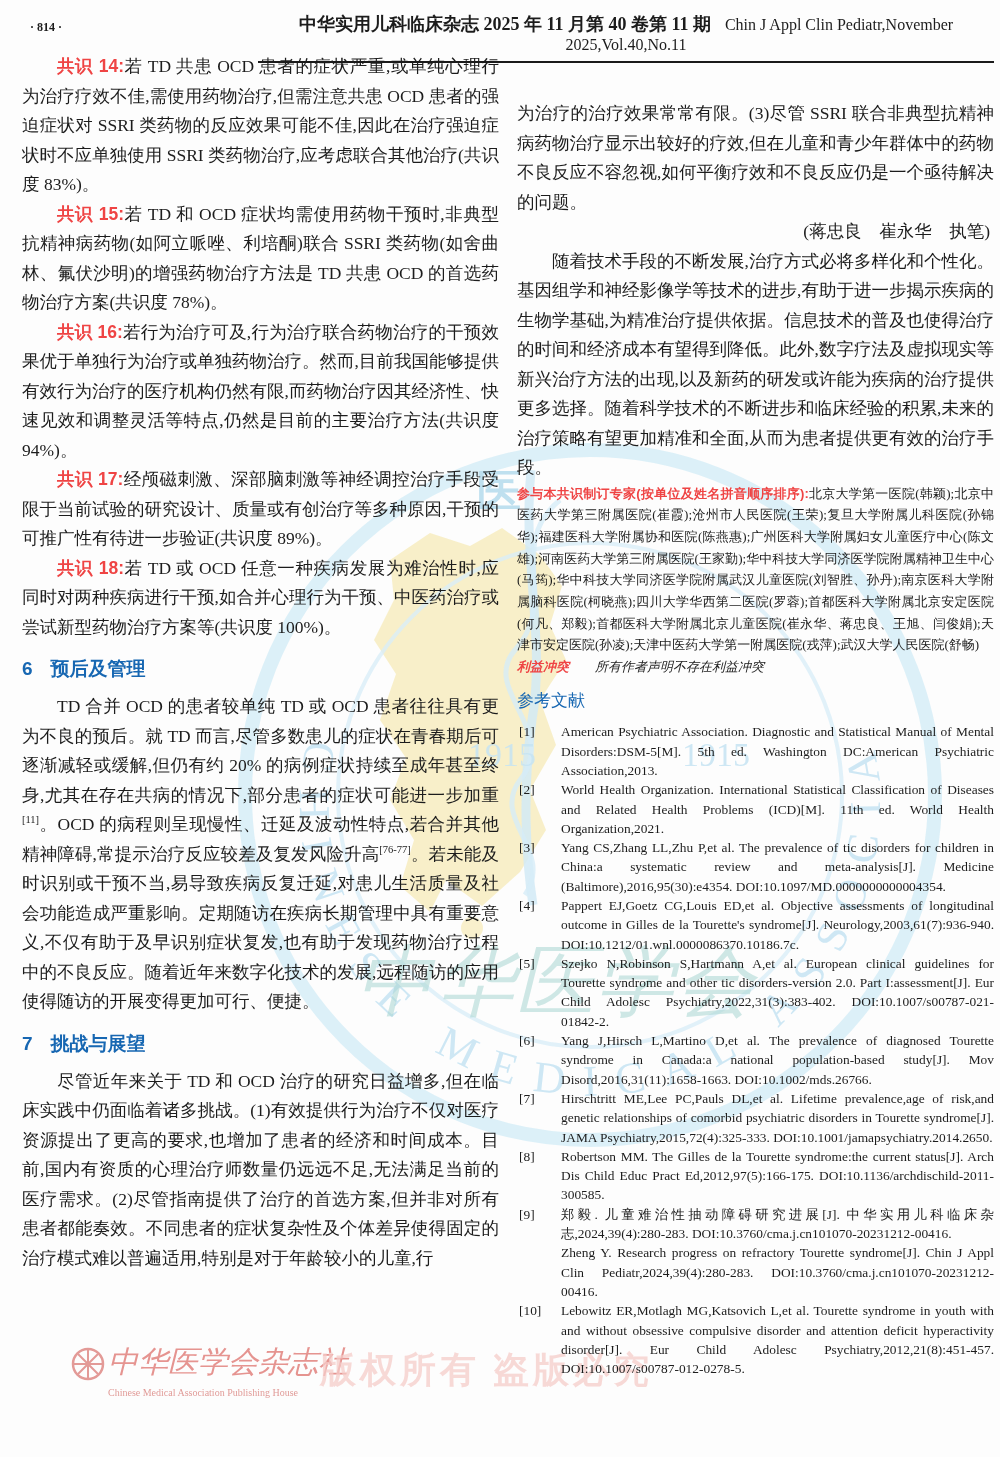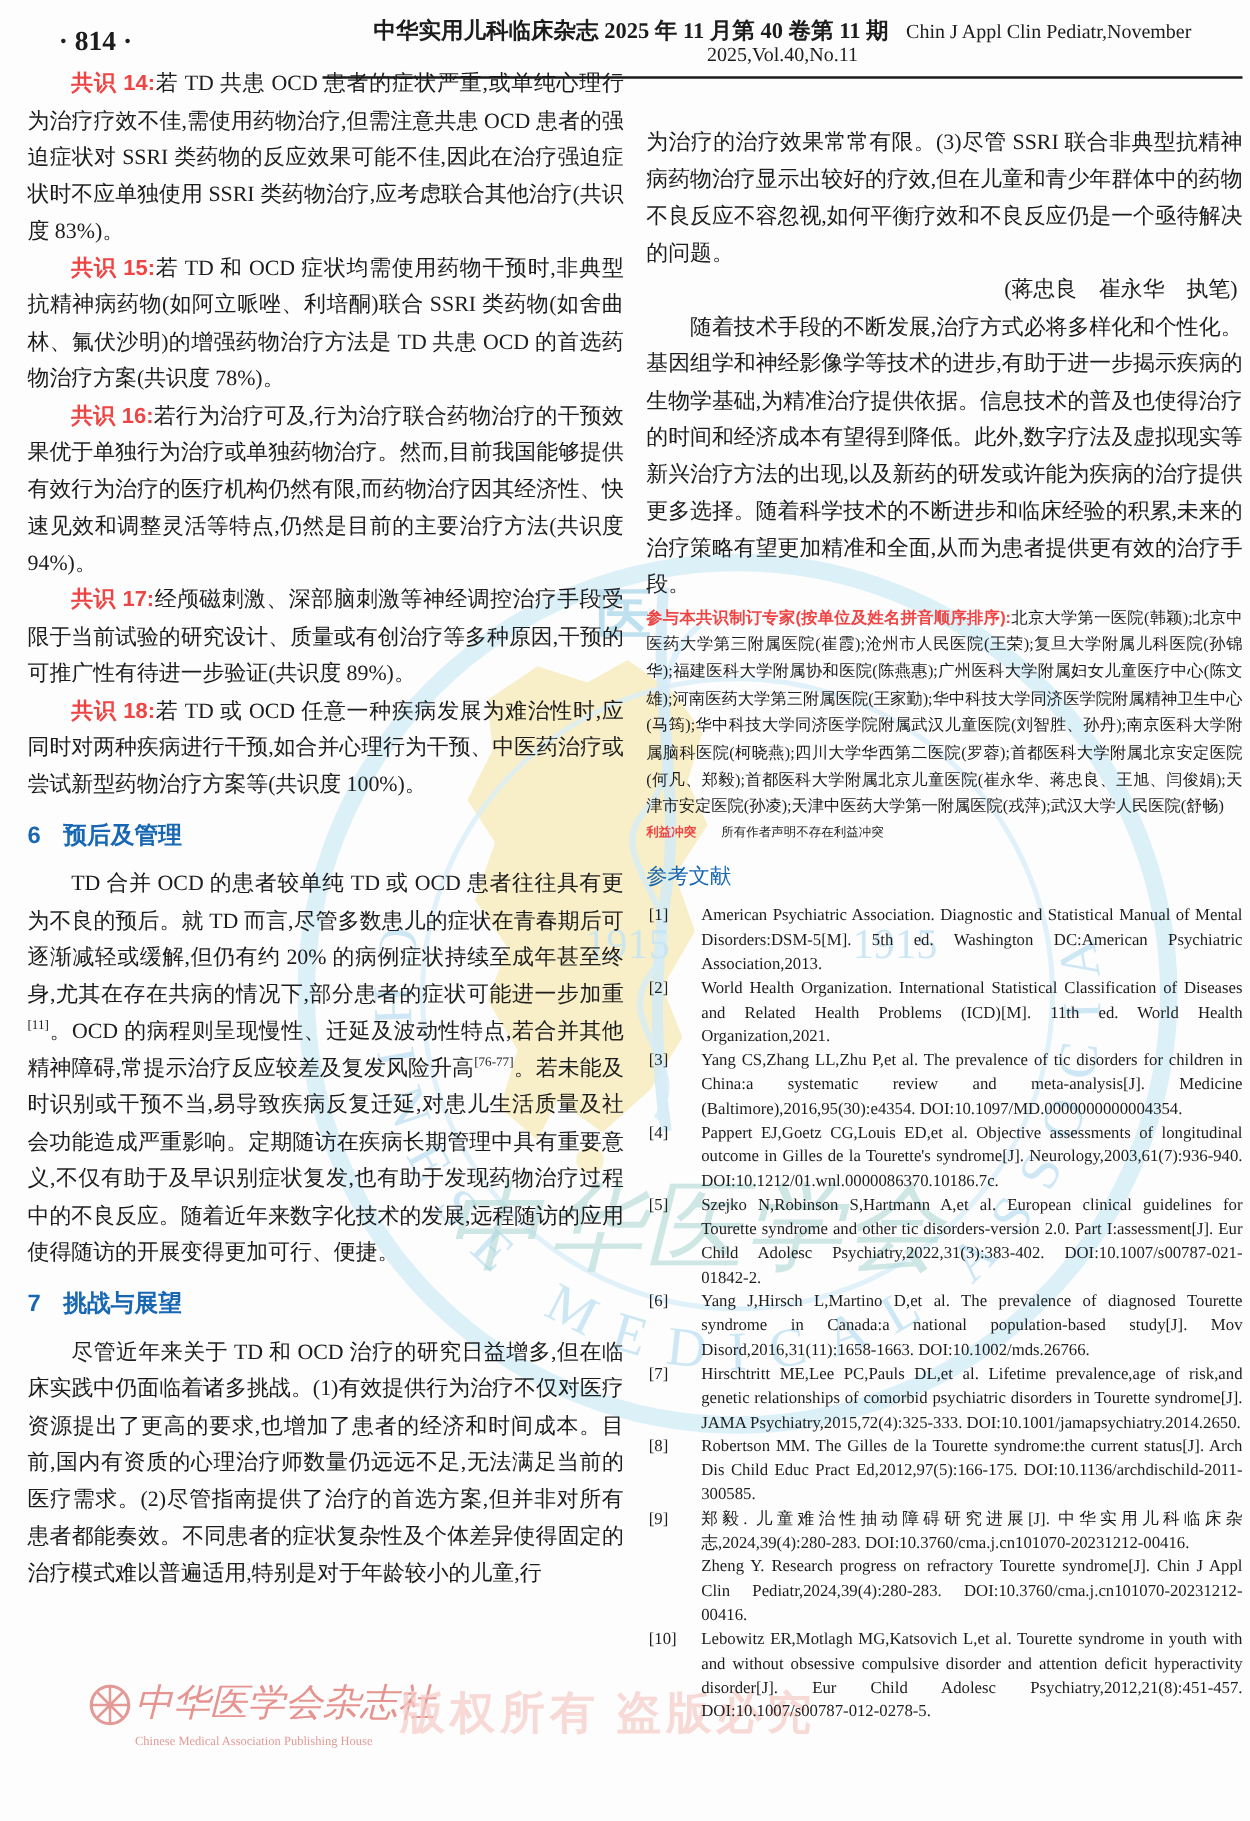--- a/index.html
+++ b/index.html
@@ -1,36 +1,36 @@
 <!DOCTYPE html>
 <html><head>
 <meta charset="utf-8">
 <style>
   html,body{margin:0;padding:0;}
   body{width:1000px;height:1457px;background:#fbfbfb;font-family:"Liberation Serif","DejaVu Serif",serif;color:#1c1c1c;}
   .page{position:relative;width:1000px;height:1457px;overflow:hidden;background:#fdfdfd;}
   
-  .page-no{position:absolute;left:47px;top:20px;font-size:22px;font-weight:bold;z-index:2;}
+  .page-no{position:absolute;left:30px;top:20px;font-size:12px;font-weight:bold;z-index:2;}
   .hdr{position:absolute;left:258px;top:12px;width:736px;text-align:center;border-bottom:2px solid #1b1b1b;padding-bottom:7px;z-index:2;}
   .hdr .zh{font-weight:bold;font-size:18px;}
   .hdr .en{font-size:16px;margin-left:14px;}
   
   .col{position:absolute;top:52px;width:477px;z-index:1;text-align:justify;font-size:17.5px;line-height:29.5px;}
   .col-left{left:22px;}
   .col-right{left:517px;margin-top:47px;}
   p.body{margin:0;text-indent:2em;}
   p.noindent{text-indent:0;}
   .clabel{color:#ef4444;font-weight:bold;font-family:"Liberation Sans","DejaVu Sans",sans-serif;}
   .sec-h{color:#1767b2;font-weight:bold;font-family:"Liberation Sans","DejaVu Sans",sans-serif;font-size:19px;margin:13px 0 9px;line-height:28px;text-align:left;}
   .sec-h .num{margin-right:18px;}
   sup{font-size:10.5px;line-height:0;vertical-align:super;}
   .byline{margin:3px 0 10px;text-align:right;text-indent:0;padding-right:4px;}
   
   .experts{font-size:13px;line-height:21.7px;margin:0;}
-  .coi{font-size:10px;line-height:21.7px;margin:0 0 6px;}
+  .coi{font-size:13px;line-height:21.7px;margin:0 0 6px;font-style:italic;}
   .coi .gap{display:inline-block;width:2em;}
   
   .refs-h{color:#1767b2;font-weight:normal;font-family:"Liberation Sans","DejaVu Sans",sans-serif;font-size:17px;margin:8px 0 7px;text-align:left;}
   .refs{font-size:13.4px;line-height:19.3px;}
   .ref{position:relative;padding-left:44px;margin:0;}
   .ref-label{position:absolute;left:2px;top:0;}
   .ref-text2{margin-top:0;}
   
   .wm{position:absolute;left:0;top:0;z-index:0;pointer-events:none;}
 </style>

